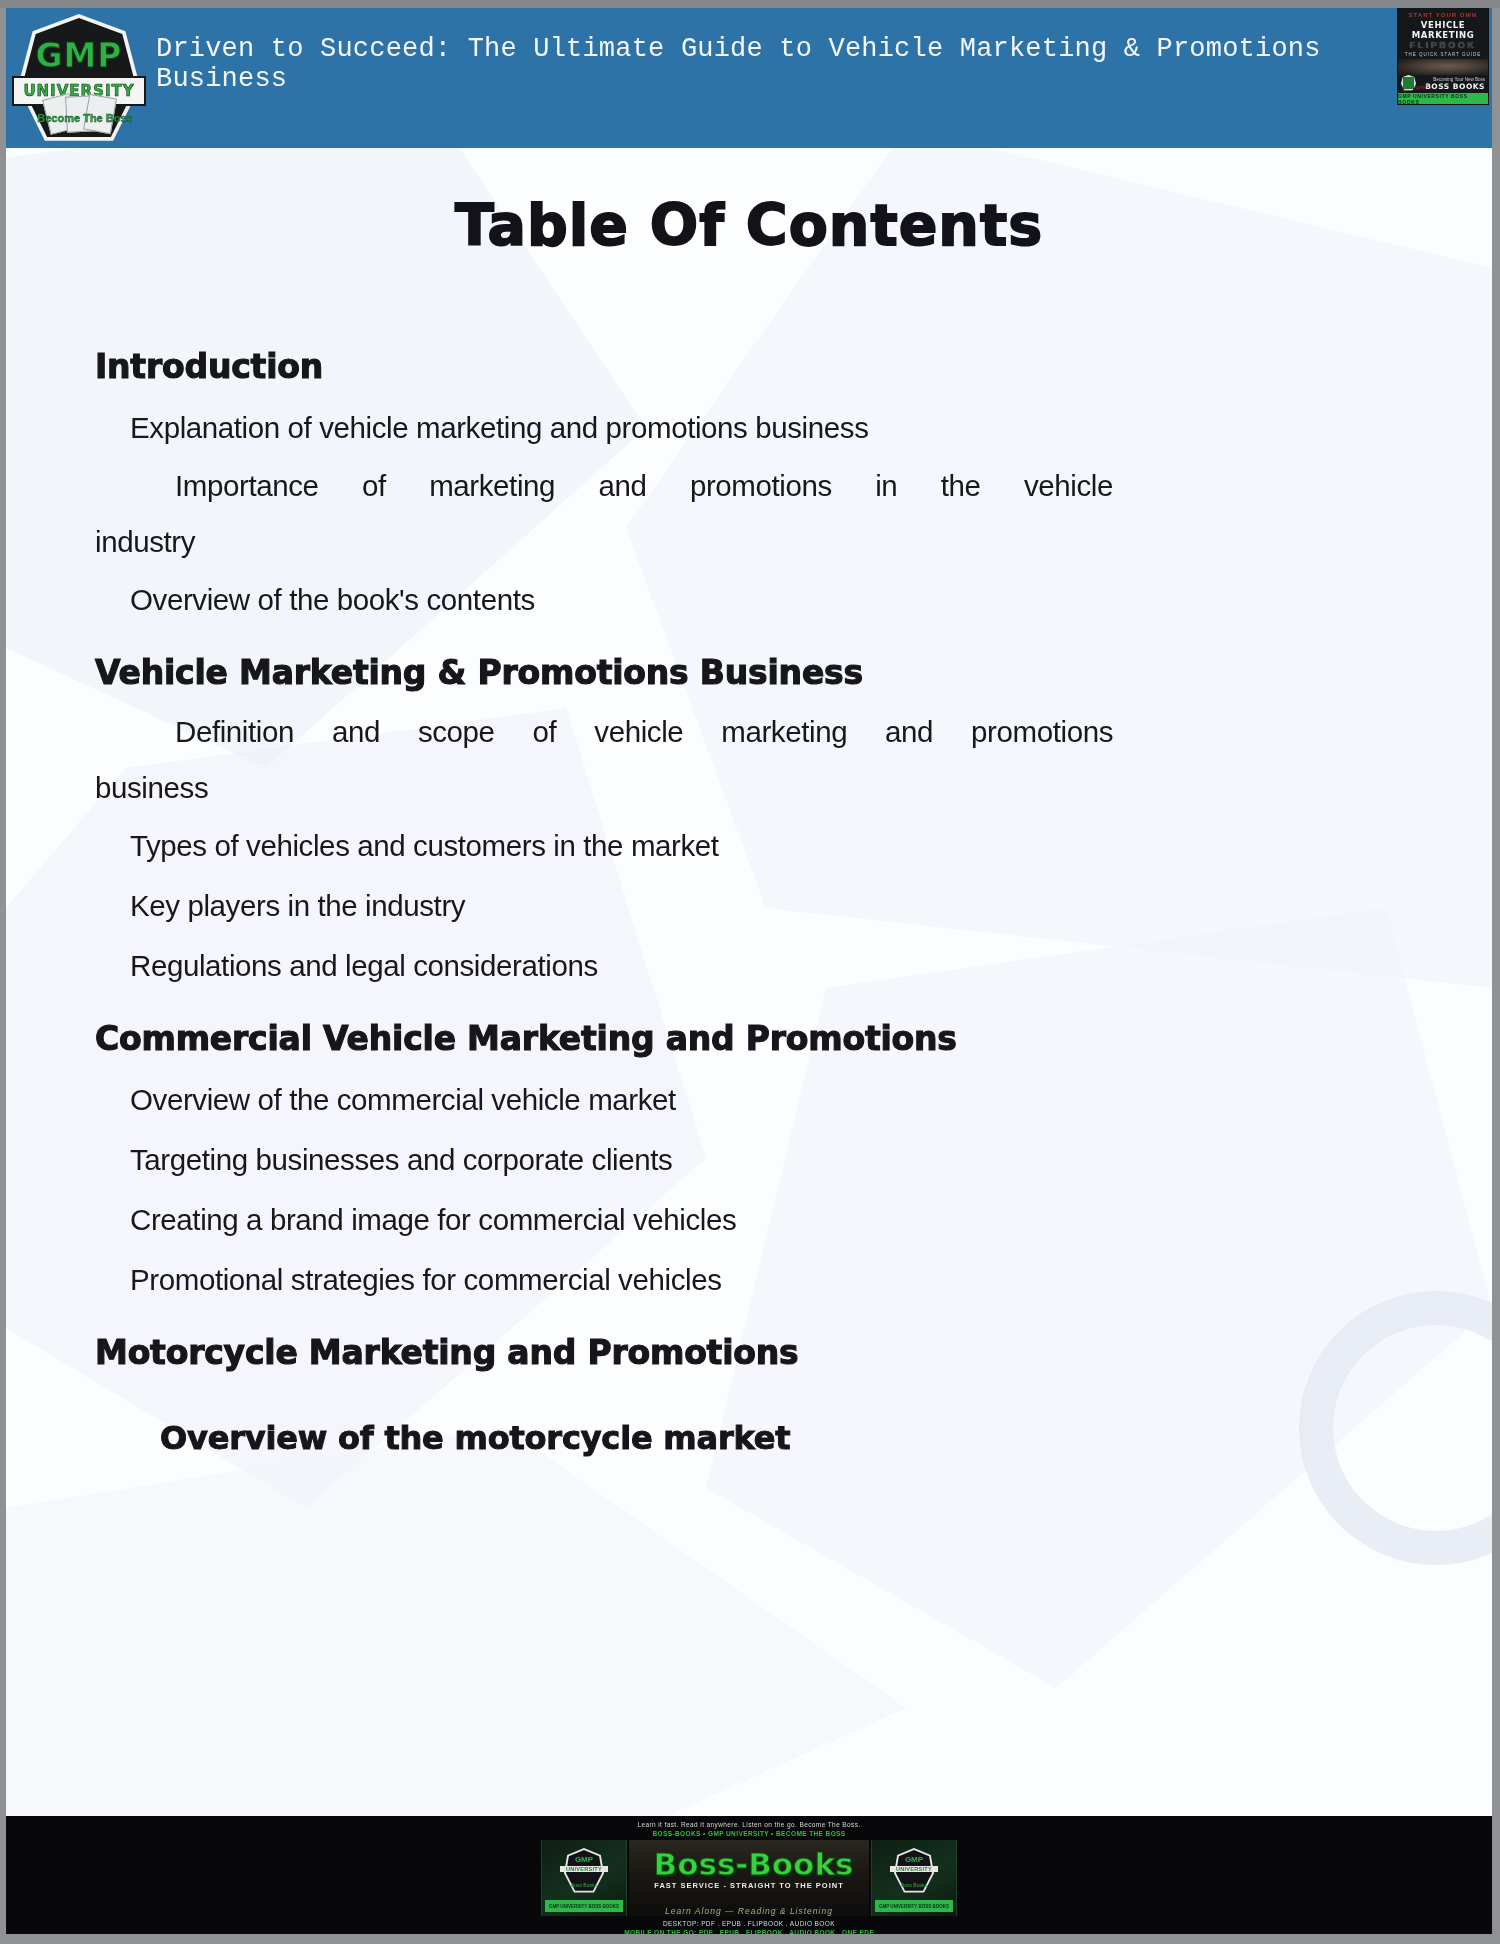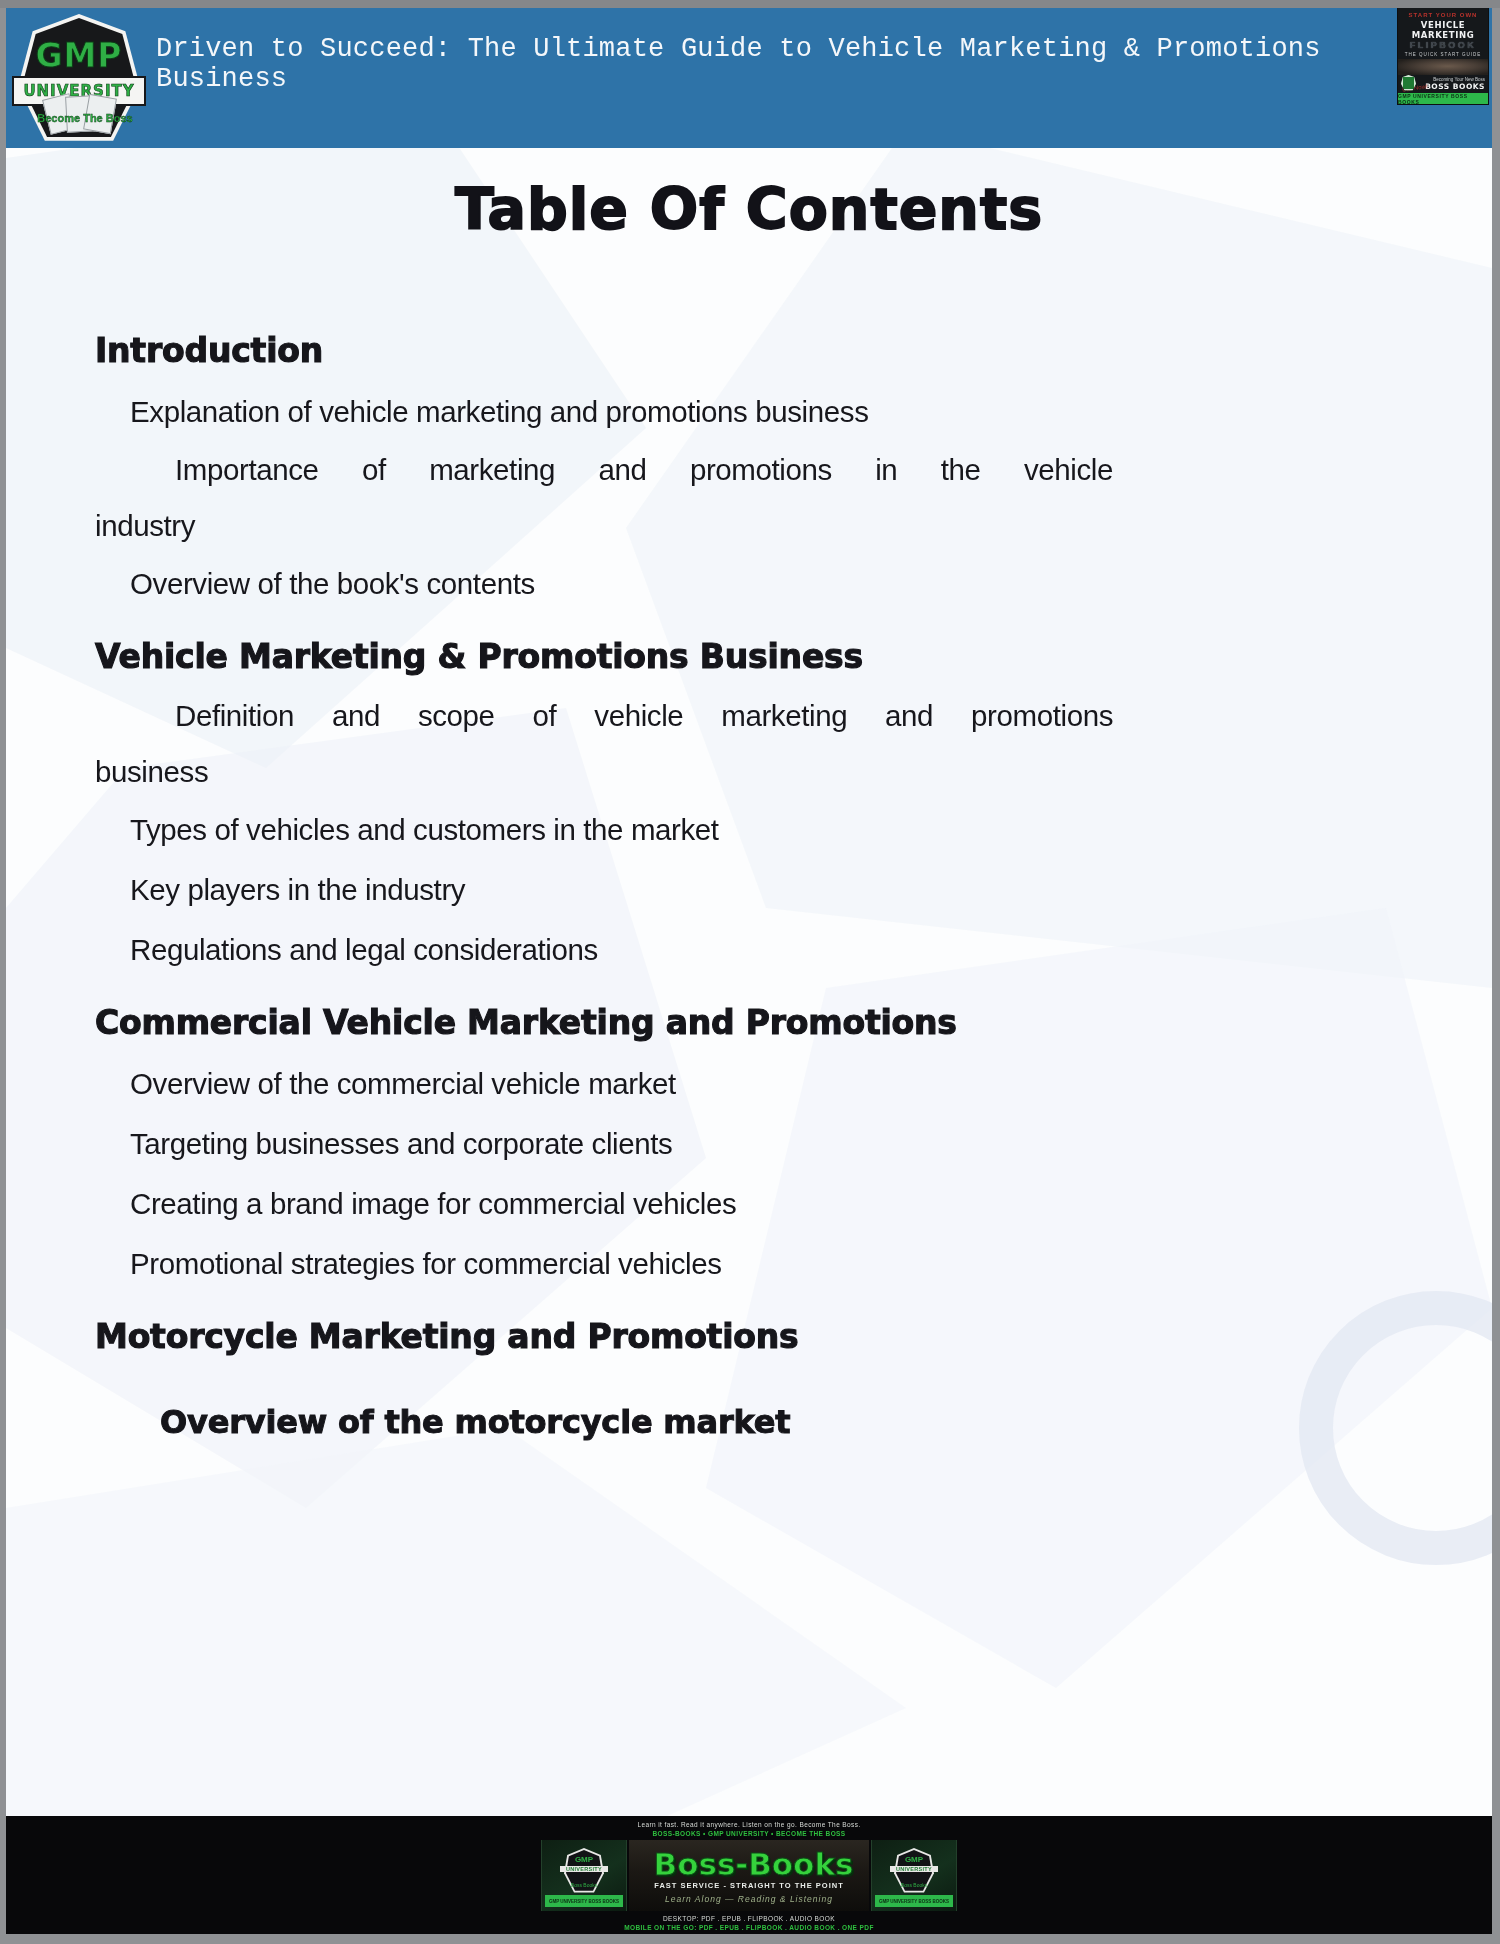--- a/index.html
+++ b/index.html
@@ -65,21 +65,21 @@
     box-shadow:inset 0 0 0 2px #d6e6d8;}
   .cv-brandwrap{text-align:right;}
   .cv-brand-small{color:#cfd4d6;font-size:4.5px;}
   .cv-brand{color:#f4f5f5;font-size:7.5px;font-weight:900;letter-spacing:.5px;
     font-family:"DejaVu Sans",sans-serif;}
   .cv-bar{height:11px;background:#2db84a;display:flex;align-items:center;justify-content:center;
     color:#0c2e14;font-size:5px;font-weight:800;letter-spacing:.6px;}
 
   
   .toc-title{
-    text-align:center;margin:28px 0 76px 0;
+    text-align:center;margin:44px 0 76px 0;
     font-family:"DejaVu Sans",sans-serif;font-weight:900;font-size:57px;color:#121218;
     -webkit-text-stroke:1.8px #121218;letter-spacing:1px;
   }
   .toc-list{width:1018px;margin-left:89px;color:#16161b;}
   .toc-heading{
     font-family:"DejaVu Sans",sans-serif;font-weight:700;font-size:33px;
     -webkit-text-stroke:1.1px #15151a;letter-spacing:-.2px;
     height:64px;display:flex;align-items:center;
   }
   .toc-section{margin-top:10px;}
@@ -124,21 +124,21 @@
     color:#1f7a33;text-align:center;letter-spacing:.3px;}
   .ms-b{position:absolute;bottom:6px;left:0;right:0;text-align:center;font-size:5px;color:#2faf45;}
   .side-bar{position:absolute;bottom:4px;left:3px;right:3px;height:12px;background:#2db84a;
     display:flex;align-items:center;justify-content:center;color:#0c2e14;font-size:4.5px;font-weight:800;}
   .center-panel{flex:1;position:relative;text-align:center;
     background:linear-gradient(180deg,#2a2620 0%,#1b1814 45%,#0e0d0b 100%);}
   .boss-books{margin-top:8px;font-family:"DejaVu Sans",sans-serif;font-weight:900;font-size:31px;
     color:#35d23c;-webkit-text-stroke:1px #0c4d16;letter-spacing:0;line-height:32px;
     text-shadow:2px 2px 0 #062c0c;padding-left:9px;}
   .fast{color:#e9ece9;font-size:7.5px;font-weight:800;letter-spacing:1px;margin-top:1px;}
-  .script-line{color:#9fb08a;font-size:8.5px;font-style:italic;margin-top:4px;letter-spacing:1px;}
+  .script-line{color:#9fb08a;font-size:8.5px;font-style:italic;margin-top:16px;letter-spacing:1px;}
 </style>
 </head>
 <body>
 
 <div class="frame-top"></div>
 
 <div class="page">
 
   <svg class="watermark" viewBox="0 0 1486 1926" preserveAspectRatio="none">
     <polygon points="0,150 420,90 640,420 260,760 0,640" fill="#eef2f8" opacity="0.7"></polygon>

